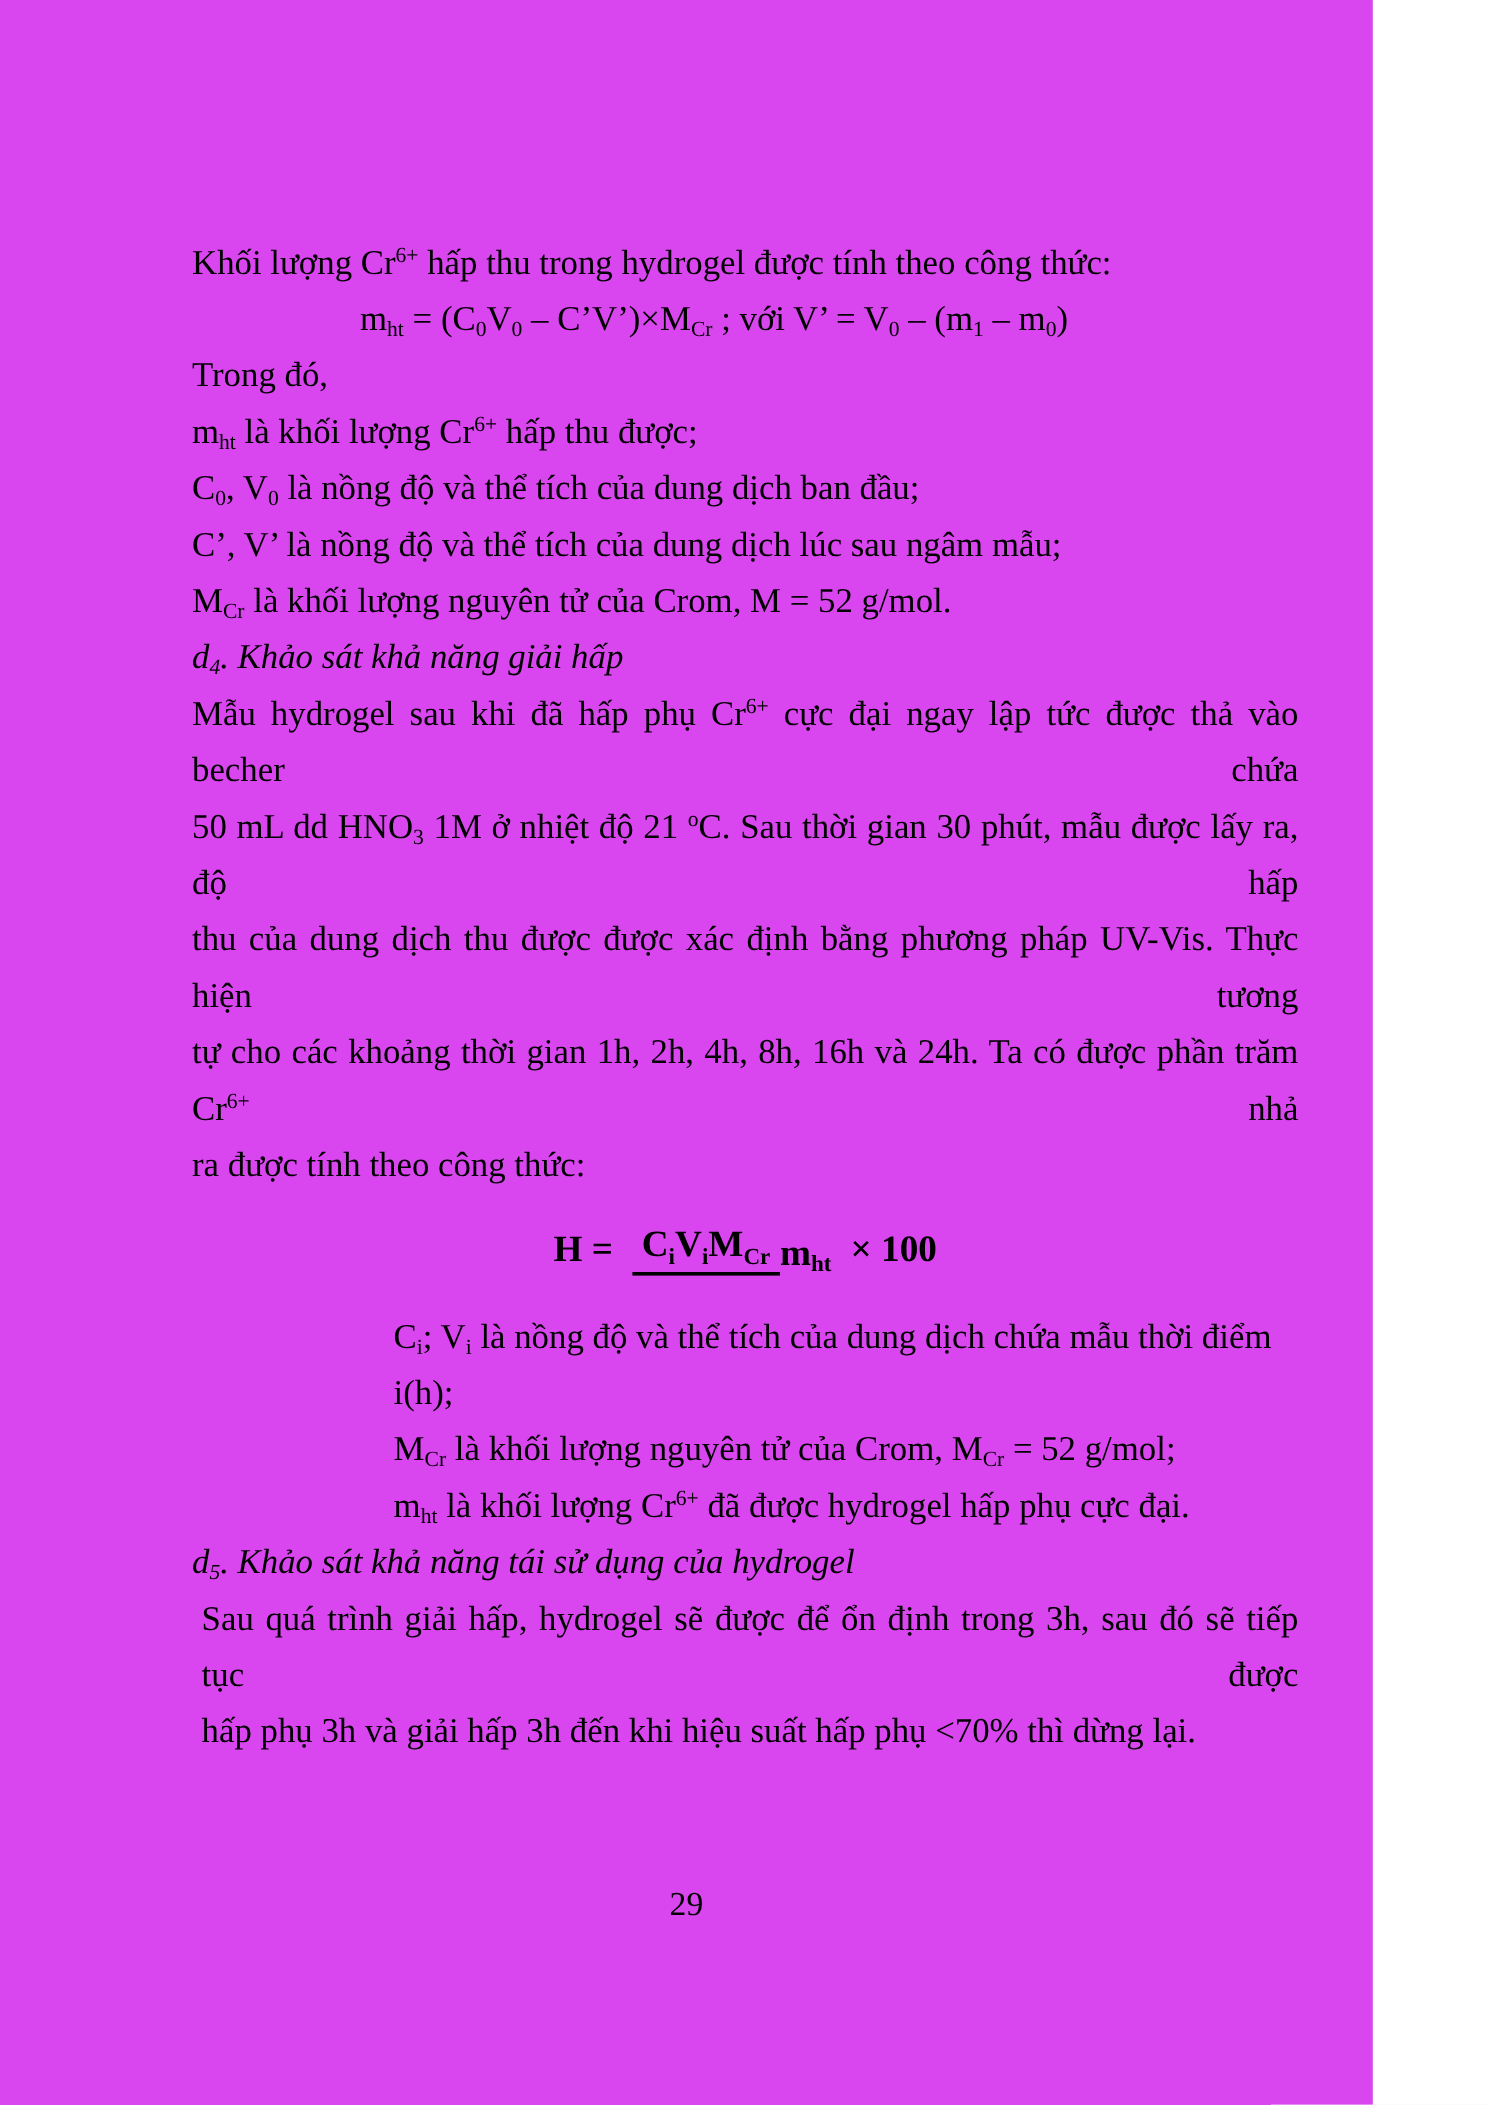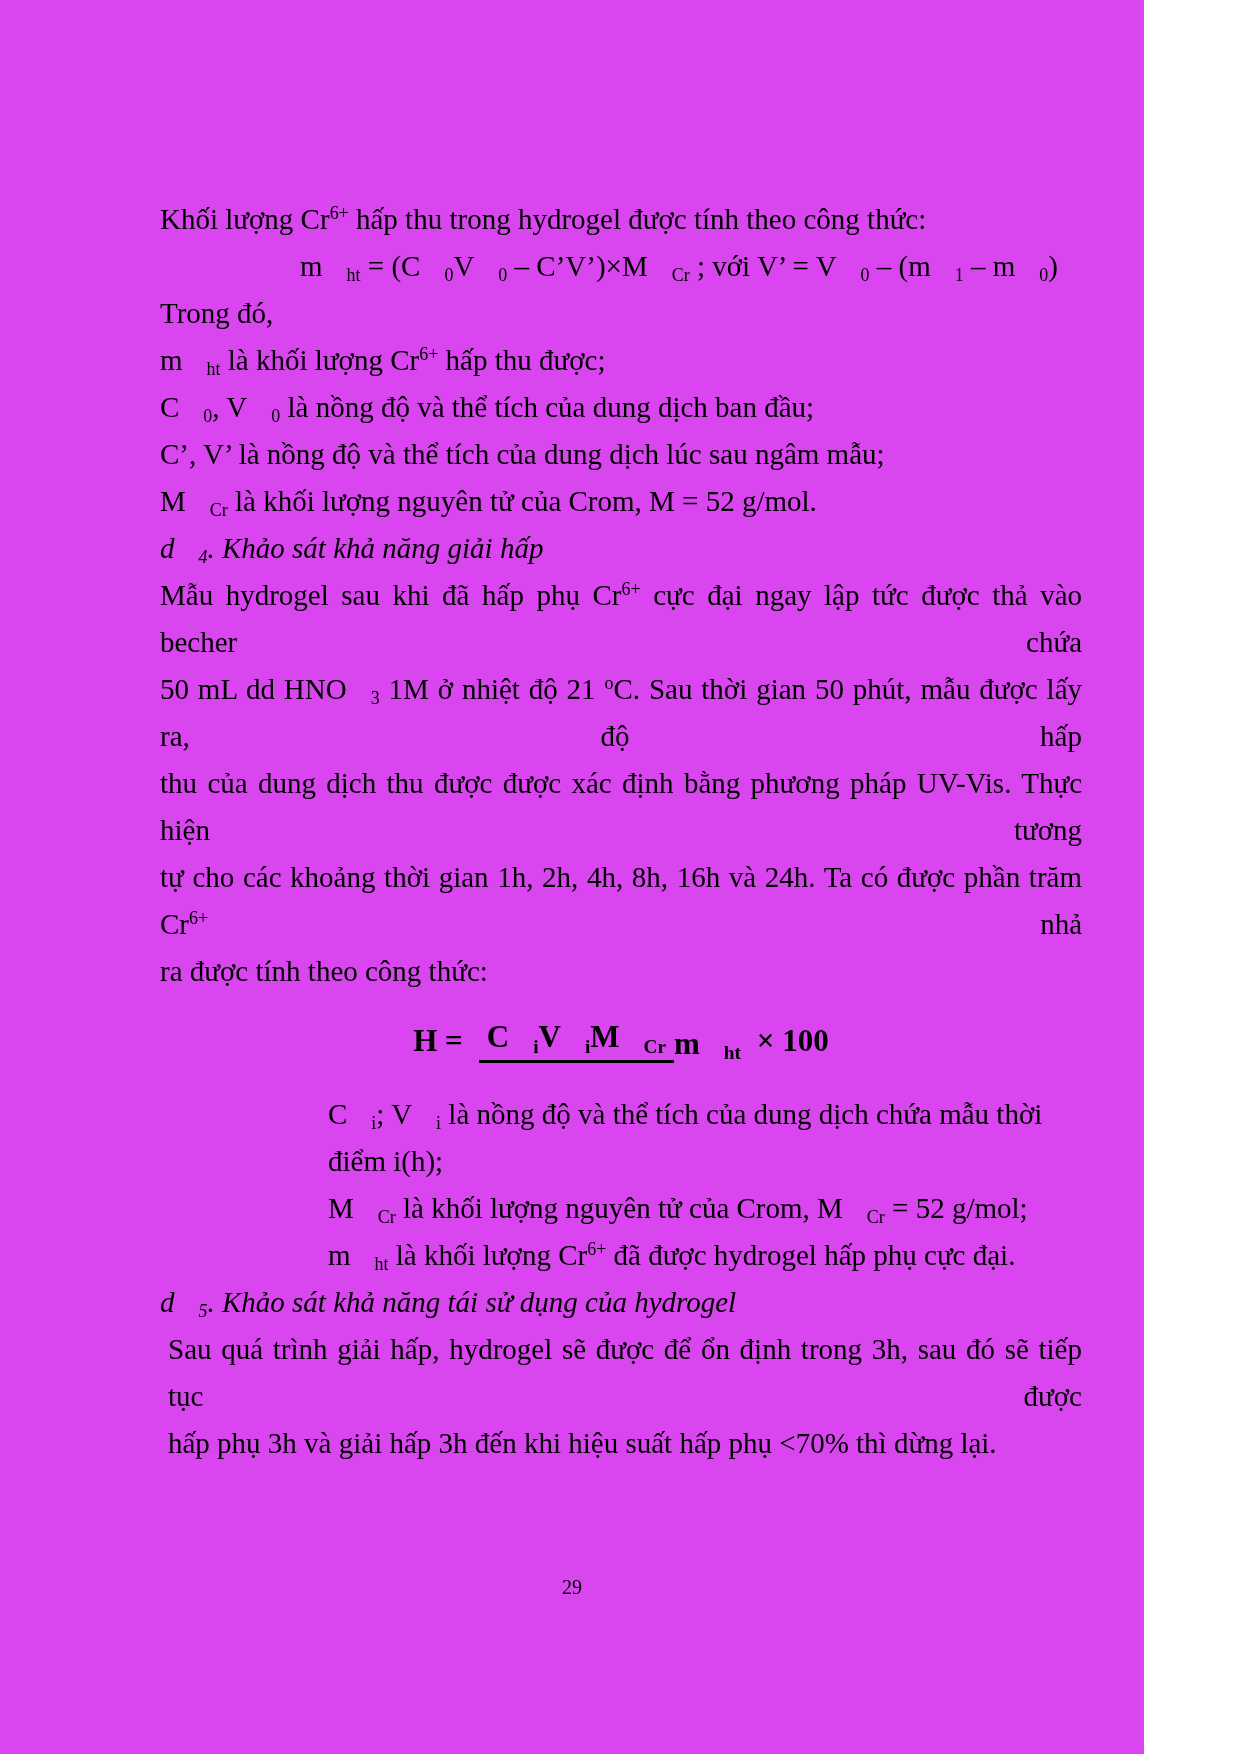--- a/index.html
+++ b/index.html
@@ -28,60 +28,60 @@
   .justify{
     text-align:justify;
     text-align-last:justify;
   }
   .formula-inline{padding-left:140px;}
   .italic{font-style:italic;}
   .indent{padding-left:168px;}
   .indent-sm{padding-left:8px;}
   .split .col{display:inline-block;width:168px;}
   sup{font-size:0.62em;line-height:0;vertical-align:baseline;position:relative;top:-0.55em;}
-  sub{font-size:0.62em;line-height:0;vertical-align:baseline;position:relative;top:0.28em;margin-left:24px;}
+  sub{font-size:0.62em;line-height:0;vertical-align:baseline;position:relative;top:0.28em;}
   .fraction-row{
     display:flex;
     justify-content:center;
     align-items:center;
     gap:16px;
     font-weight:bold;
     font-size:31px;
     line-height:1.15;
     height:88px;
     margin:2px 0 6px 0;
   }
   .frac{display:inline-flex;align-items:center;}
   .frac .num{padding:0 8px 5px 8px;border-bottom:3px solid #000;}
   .frac .den{padding-top:5px;}
   .page-number{
     position:absolute;
     top:1564px;
     left:0;
     width:100%;
     text-align:center;
-    font-size:20px;
+    font-size:28px;
     line-height:47px;
   }
 </style>
 </head>
 <body>
 
 <div class="page">
   <div class="content">
       <p class="line"><span>Khối lượng Cr</span><sup>6+</sup><span> hấp thu trong hydrogel được tính theo công thức:</span></p>
       <p class="line formula-inline"><span>m</span><sub>ht</sub><span> = (C</span><sub>0</sub><span>V</span><sub>0</sub><span> – C’V’)×M</span><sub>Cr</sub><span> ;  với V’ = V</span><sub>0</sub><span> – (m</span><sub>1</sub><span> – m</span><sub>0</sub><span>)</span></p>
       <p class="line"><span>Trong đó,</span></p>
       <p class="line"><span>m</span><sub>ht</sub><span> là khối lượng Cr</span><sup>6+</sup><span> hấp thu được;</span></p>
       <p class="line"><span>C</span><sub>0</sub><span>, V</span><sub>0</sub><span> là nồng độ và thể tích của dung dịch ban đầu;</span></p>
       <p class="line"><span>C’, V’ là nồng độ và thể tích của dung dịch lúc sau ngâm mẫu;</span></p>
       <p class="line"><span>M</span><sub>Cr</sub><span> là khối lượng nguyên tử của Crom, M = 52 g/mol.</span></p>
       <p class="line italic"><span>d</span><sub>4</sub><span>. Khảo sát khả năng giải hấp</span></p>
       <p class="line justify"><span>Mẫu hydrogel sau khi đã hấp phụ Cr</span><sup>6+</sup><span> cực đại ngay lập tức được thả vào becher chứa</span></p>
-      <p class="line justify"><span>50 mL dd HNO</span><sub>3</sub><span> 1M ở nhiệt độ 21 </span><sup>o</sup><span>C. Sau thời gian 50 phút, mẫu được lấy ra, độ hấp</span></p>
+      <p class="line justify"><span>50 mL dd HNO</span><sub>3</sub><span> 1M ở nhiệt độ 21 </span><sup>o</sup><span>C. Sau thời gian 30 phút, mẫu được lấy ra, độ hấp</span></p>
       <p class="line justify"><span>thu của dung dịch thu được được xác định bằng phương pháp UV-Vis. Thực hiện tương</span></p>
       <p class="line justify"><span>tự cho các khoảng thời gian 1h, 2h, 4h, 8h, 16h và 24h. Ta có được phần trăm Cr</span><sup>6+</sup><span> nhả</span></p>
       <p class="line"><span>ra được tính theo công thức:</span></p>
       <div class="fraction-row">
         <span>H =</span>
         <span class="frac">
           <span class="num"><span>C</span><sub>i</sub><span>V</span><sub>i</sub><span>M</span><sub>Cr</sub></span>
           <span class="den"><span>m</span><sub>ht</sub></span>
         </span>
         <span>× 100</span>

